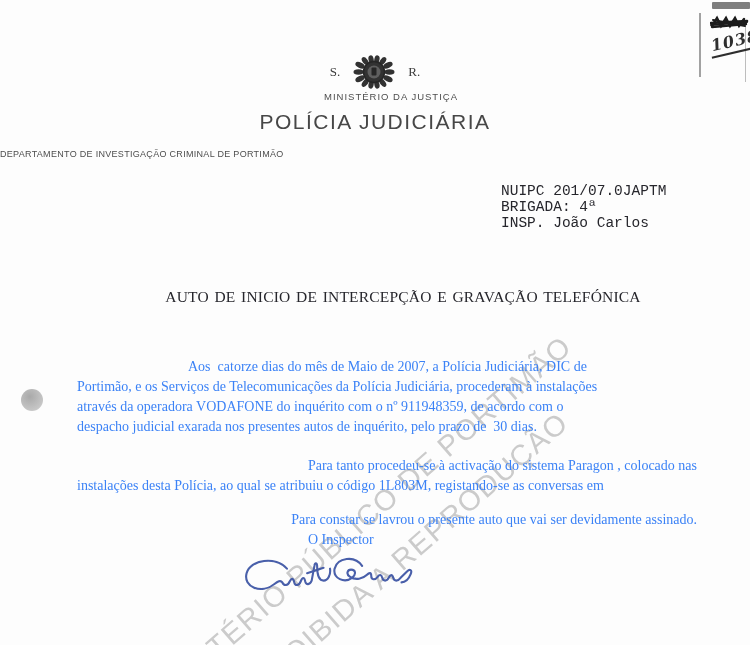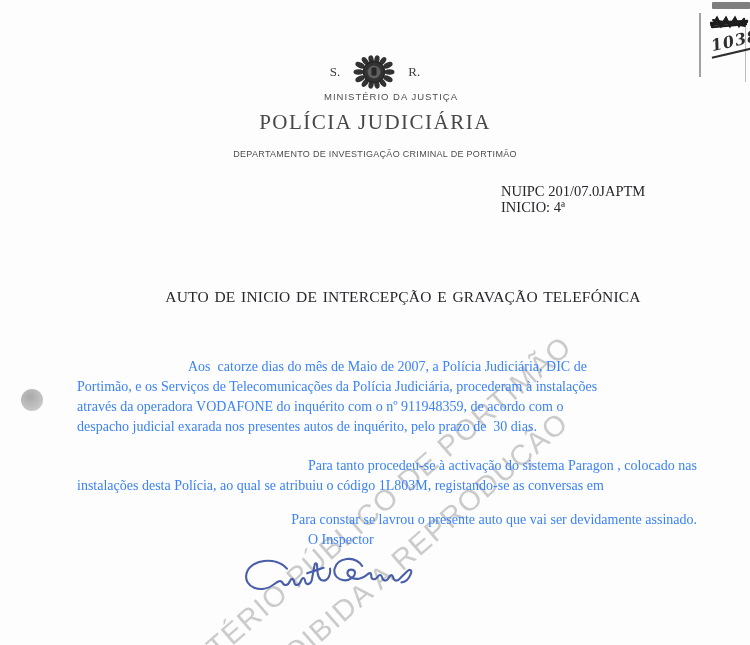--- a/index.html
+++ b/index.html
@@ -37,30 +37,30 @@
     position:absolute;left:0;top:52px;width:100%;height:40px;z-index:2;
     display:flex;align-items:center;justify-content:center;gap:11px;
   }
   .sr{font-family:"Liberation Serif",serif;font-size:13px;color:#3c3c3c;}
   .ministry{
     position:absolute;left:0;top:91px;width:100%;text-align:center;z-index:2;
     font-family:"Liberation Sans",sans-serif;font-size:9.5px;letter-spacing:1px;color:#4d4d4d;padding-left:16px;
   }
   .org{
     position:absolute;left:0;top:110px;width:100%;text-align:center;z-index:2;
-    font-family:Liberation Serif, serif;font-size:21px;letter-spacing:1.5px;color:#474747;
+    font-family:Liberation Sans, sans-serif;font-size:21px;letter-spacing:1.5px;color:#474747;
   }
   .dept{
-    position:absolute;left:0;top:149px;width:100%;text-align:center;z-index:2;
+    position:absolute;left:0;top:149px;width:100%;text-align:left;z-index:2;
     font-family:"Liberation Sans",sans-serif;font-size:9px;letter-spacing:.3px;color:#4d4d4d;
   }
   
   .case{
     position:absolute;left:501px;top:184px;z-index:2;
-    font-size:14.5px;line-height:15.8px;color:#26262c;
+    font-size:14.5px;line-height:15.8px;color:#26262c;font-family:Liberation Mono, monospace;
   }
   
   .title{
     position:absolute;left:0;top:288px;width:100%;text-align:center;z-index:2;
     font-size:15.5px;letter-spacing:.2px;word-spacing:1.5px;color:#26262c;margin-left:28px;
   }
   
   .bodytext{
     position:absolute;left:77px;top:357px;width:620px;z-index:2;
     font-size:14px;line-height:20px;color:#3b82f6;
@@ -150,21 +150,22 @@
       <circle cx="23" cy="20" r="10.5" fill="none" stroke="#262626" stroke-width="1.5"></circle>
     </svg>
     <span class="sr">R.</span>
   </div>
   <div class="ministry">MINISTÉRIO DA JUSTIÇA</div>
   <div class="org">POLÍCIA JUDICIÁRIA</div>
   <div class="dept">DEPARTAMENTO DE INVESTIGAÇÃO CRIMINAL DE PORTIMÃO</div>
 
   <div class="case">
     <div>NUIPC 201/07.0JAPTM</div>
-    <div>INICIO: 4ª</div>
+    <div>BRIGADA: 4ª</div>
+    <div>INSP. João Carlos</div>
   </div>
 
   <div class="title">AUTO DE INICIO DE INTERCEPÇÃO E GRAVAÇÃO  TELEFÓNICA</div>
 
   <div class="bodytext">
     <div class="ln ind">Aos  catorze dias do mês de Maio de 2007, a Polícia Judiciária, DIC de</div>
     <div class="ln">Portimão, e os Serviços de Telecomunicações da Polícia Judiciária, procederam à instalações</div>
     <div class="ln">através da operadora VODAFONE do inquérito com o nº 911948359, de acordo com o</div>
     <div class="ln">despacho judicial exarada nos presentes autos de inquérito, pelo prazo de  30 dias.</div>
     <div class="ln ind gap1">Para tanto procedeu-se à activação do sistema Paragon , colocado nas</div>

